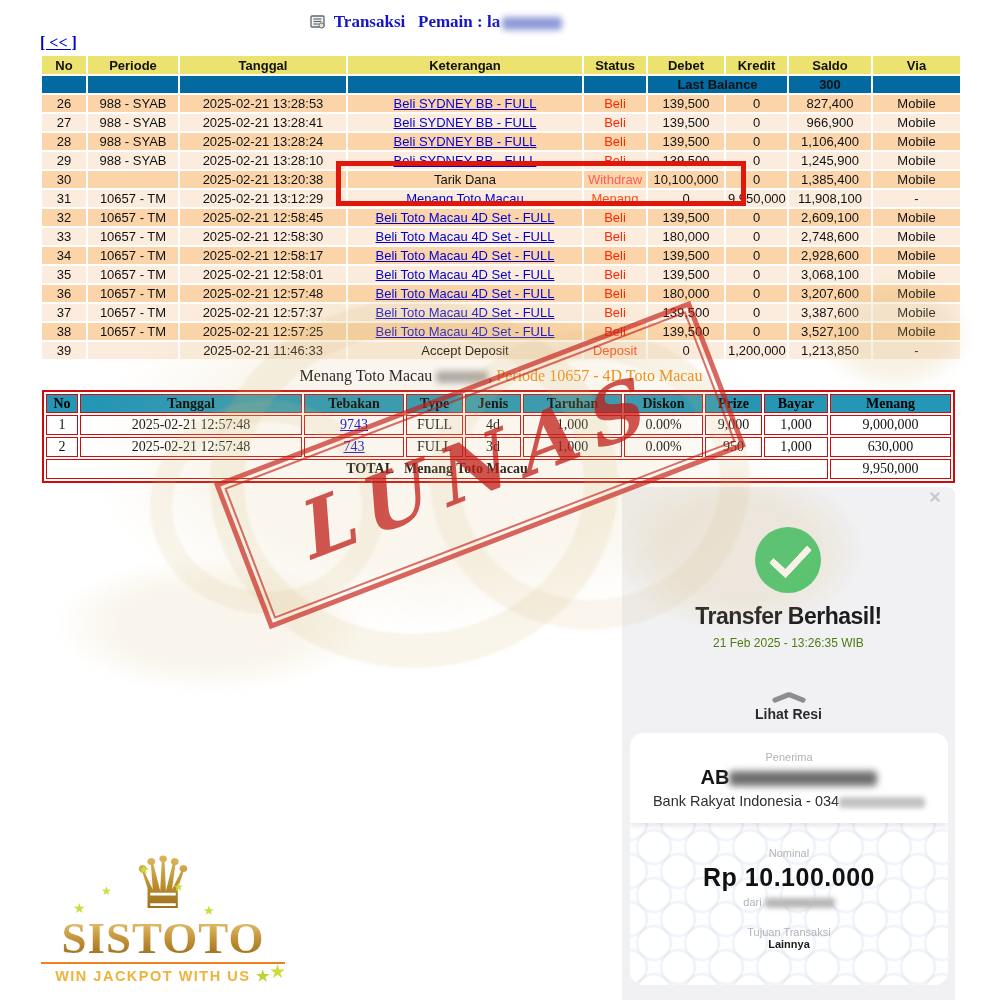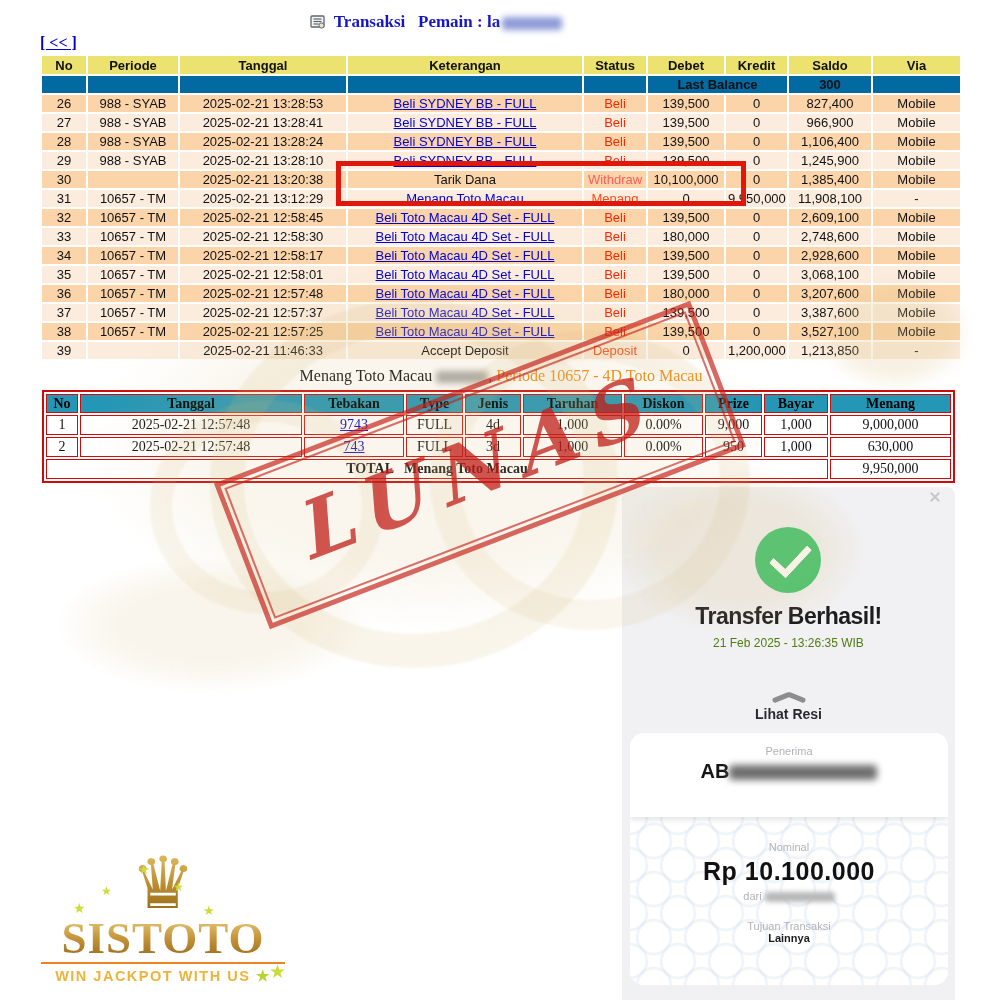--- a/index.html
+++ b/index.html
@@ -78,21 +78,21 @@
       font-weight:bold;color:#1c1c1e;letter-spacing:-.5px;}
   .rc-date{position:absolute;top:149px;left:0;width:100%;text-align:center;font-size:12px;color:#4d7c0f;}
   .chevron{position:absolute;top:204px;left:150px;width:34px;height:12px;}
   .chevron::before,.chevron::after{content:"";position:absolute;top:4px;width:19px;height:5px;
       background:#8d8d8d;border-radius:3px;}
   .chevron::before{left:0;transform:rotate(-22deg);} .chevron::after{right:0;transform:rotate(22deg);}
   .rc-lihat{position:absolute;top:219px;left:0;width:100%;text-align:center;font-size:14px;
       font-weight:bold;color:#2a2a2e;}
   .rc-card{position:absolute;left:8px;top:246px;width:318px;height:252px;background:#fff;
       border-radius:14px;overflow:hidden;}
-  .rc-card-top{position:relative;background:#fff;padding-top:12px;height:72px;text-align:center;
+  .rc-card-top{position:relative;background:#fff;padding-top:18px;height:72px;text-align:center;
       box-shadow:0 3px 5px rgba(0,0,0,.10);z-index:2;}
   .rc-card-bottom{position:relative;text-align:center;padding-top:24px;height:160px;background:#fff;
       background-image:
         radial-gradient(circle, rgba(205,220,238,0) 15px, rgba(205,220,238,.30) 16px 17.5px, rgba(205,220,238,0) 19px),
         radial-gradient(circle, rgba(205,220,238,0) 15px, rgba(205,220,238,.30) 16px 17.5px, rgba(205,220,238,0) 19px);
       background-size:48px 48px;background-position:0 0,24px 24px;}
   .rc-label{font-size:11px;color:#b2b2b8;}
   .rc-name{font-size:20px;font-weight:bold;color:#151515;margin-top:3px;}
   .blur-name{width:148px;height:15px;background:#6e6e6e;filter:blur(3.5px);border-radius:4px;}
   .rc-bank{font-size:14.5px;color:#2e2e30;margin-top:4px;}
@@ -419,20 +419,21 @@
   <div class="close-x"></div>
   <div class="check-circle"></div>
   <div class="rc-title">Transfer Berhasil!</div>
   <div class="rc-date">21 Feb 2025 - 13:26:35 WIB</div>
   <div class="chevron"></div>
   <div class="rc-lihat">Lihat Resi</div>
   <div class="rc-card">
     <div class="rc-card-top">
       <div class="rc-label">Penerima</div>
       <div class="rc-name"><span>AB</span><span class="blur blur-name"></span></div>
+      <div class="rc-bank"><span>Bank Rakyat Indonesia - 034</span><span class="blur blur-acct"></span></div>
     </div>
     <div class="rc-card-bottom">
       <div class="rc-label">Nominal</div>
       <div class="rc-nominal">Rp 10.100.000</div>
       <div class="rc-dari"><span>dari</span> <span class="blur blur-dari"></span></div>
       <div class="rc-tujuan-label">Tujuan Transaksi</div>
       <div class="rc-tujuan">Lainnya</div>
     </div>
   </div>
 </div>

